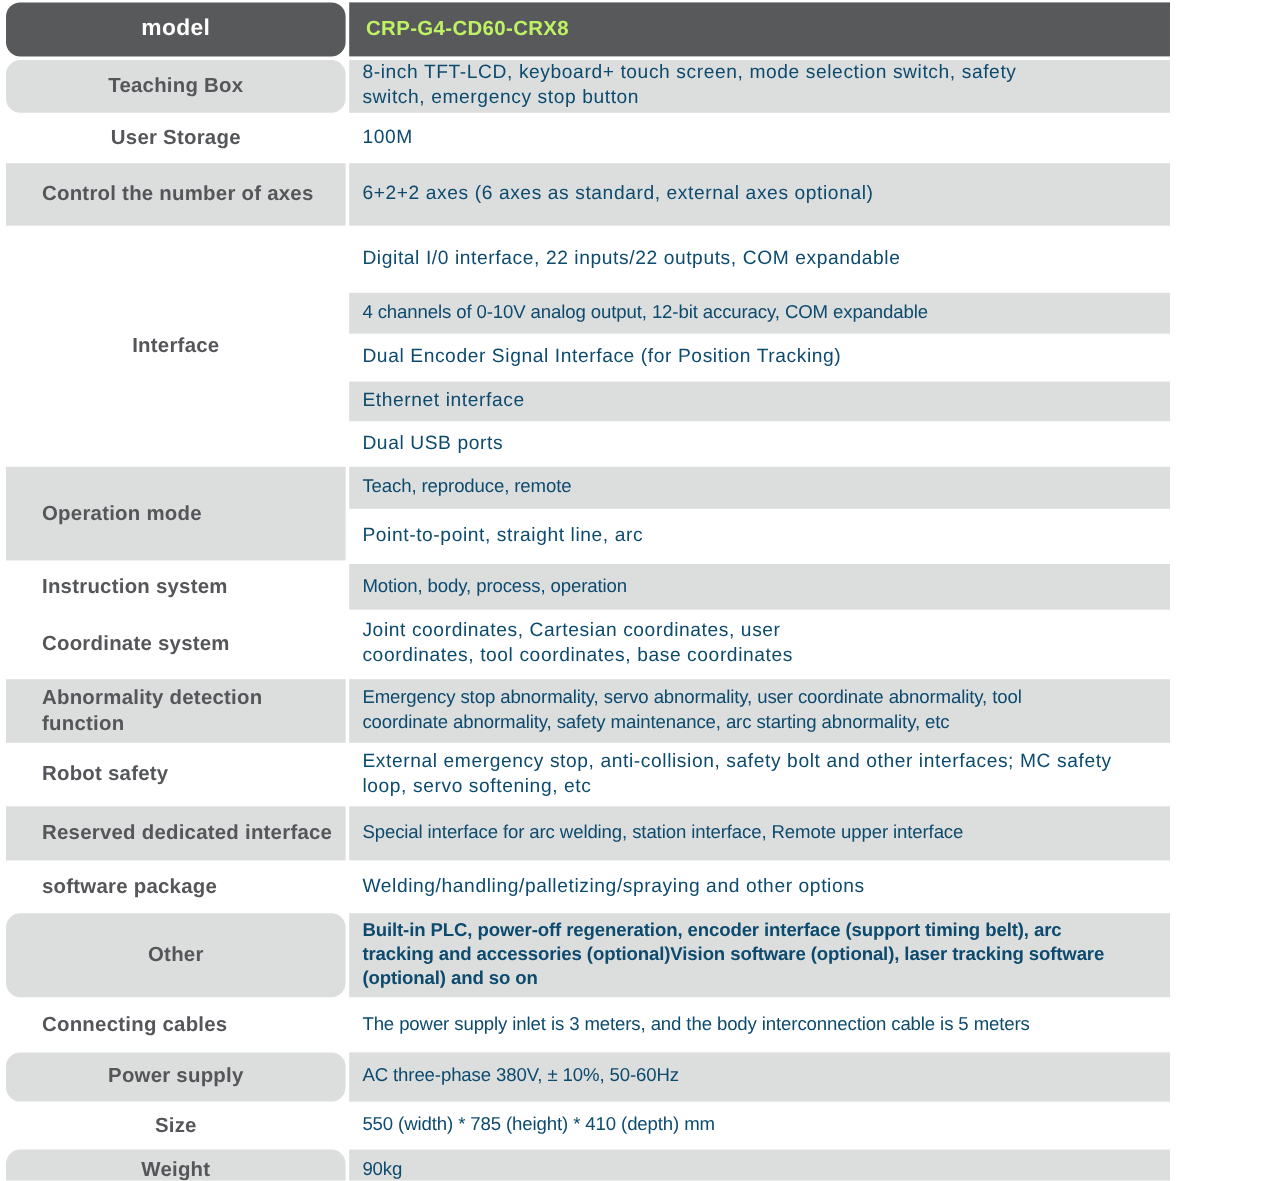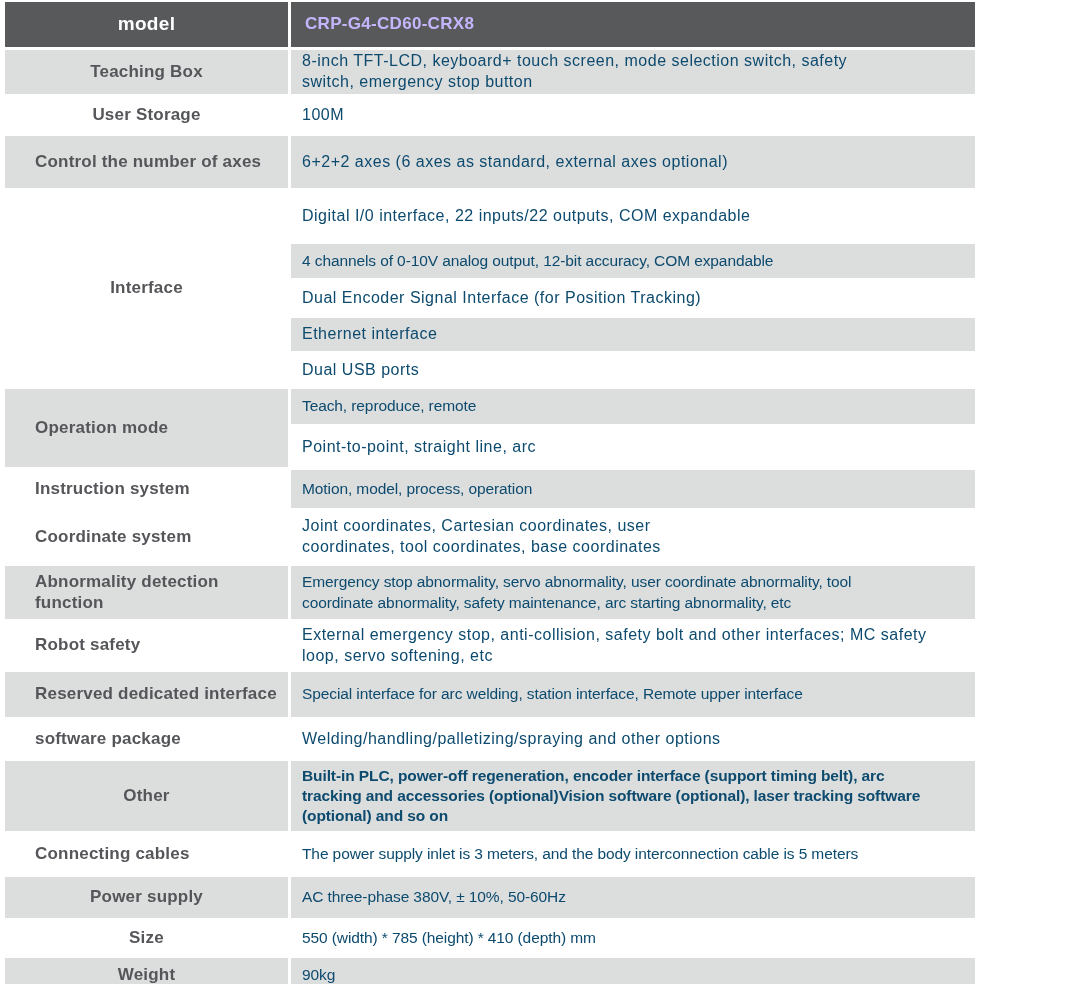--- a/index.html
+++ b/index.html
@@ -13,38 +13,38 @@
     overflow:hidden;
   }
   .tbl{display:flex;flex-direction:column;width:970px;row-gap:3px;}
   .row{display:flex;column-gap:3px;}
   
   .lcell{
     width:283px;flex:none;box-sizing:border-box;
     display:flex;align-items:center;
     color:#55565a;font-weight:700;font-size:17px;letter-spacing:.2px;line-height:1.18;
   }
-  .lcell.center{justify-content:center;text-align:center;}
+  .lcell.center{justify-content:center;text-align:center;border-radius:12px;}
   .lcell.left{padding-left:30px;}
   .vcell{
     flex:1;box-sizing:border-box;
     display:flex;align-items:center;
     color:#0c4a6e;font-size:16px;letter-spacing:.5px;line-height:1.3;
     padding-left:11px;
   }
   .vcell.c{font-size:15.5px;letter-spacing:-.1px;}
   .stack{flex:1;display:flex;flex-direction:column;row-gap:3px;}
   .stack .vcell{flex:none;}
   
   .g{background:#dcdddd;}
   .w{background:#ffffff;}
   .dark{background:#58595b;}
   
   .hrow .lcell{color:#ffffff;font-size:19px;letter-spacing:.3px;}
-  .hrow .vcell{color:#c4b5fd;font-weight:700;font-size:17px;letter-spacing:.3px;padding-left:14px;}
+  .hrow .vcell{color:#bef264;font-weight:700;font-size:17px;letter-spacing:.3px;padding-left:14px;}
   
   .h45{height:45px;} .h44{height:44px;} .h36{height:36px;} .h52{height:52px;}
   .h50{height:50px;} .h34{height:34px;} .h35{height:35px;} .h33{height:33px;}
   .h32{height:32px;} .h40{height:40px;} .h38{height:38px;} .h53{height:53px;}
   .h47{height:47px;} .h31{height:41px;} .h71{height:70px;font-weight:bold;} .h78{height:78px;}
   .h195{height:195px;}
   
   .mw560{max-width:560px;} .mw420{max-width:420px;} .mw620{max-width:620px;}
   .mw640{max-width:640px;} .mw600{max-width:600px;}
 </style>
@@ -125,21 +125,21 @@
           <span>Point-to-point, straight line, arc</span>
         </div>
       </div>
     </div>
 
     <div class="row">
       <div class="lcell left w h38">
         <span>Instruction system</span>
       </div>
       <div class="vcell g c h38">
-        <span>Motion, model, process, operation</span>
+        <span>Motion, body, process, operation</span>
       </div>
     </div>
 
     <div class="row">
       <div class="lcell left w h52">
         <span>Coordinate system</span>
       </div>
       <div class="vcell w h52">
         <span class="mw420">Joint coordinates, Cartesian coordinates, user coordinates, tool coordinates, base coordinates</span>
       </div>

